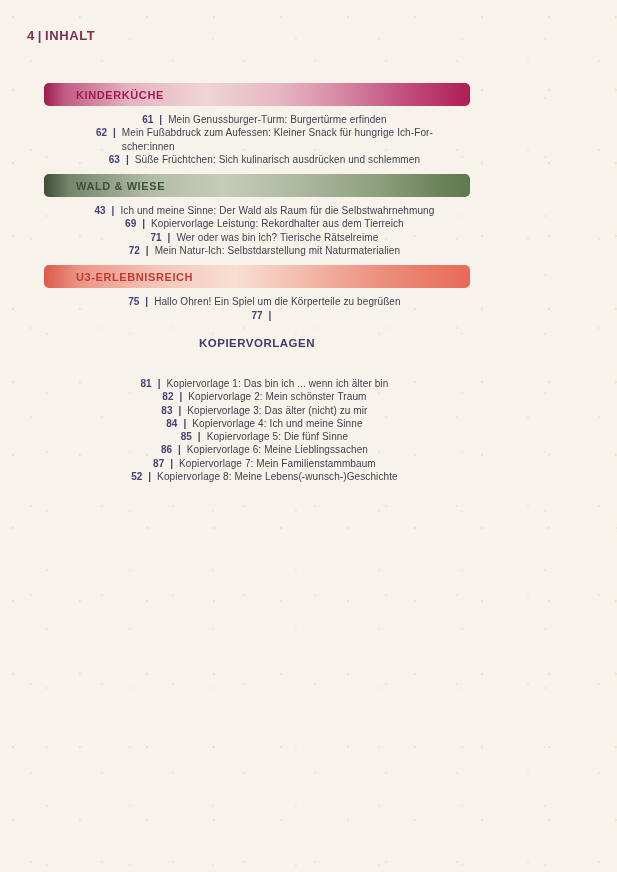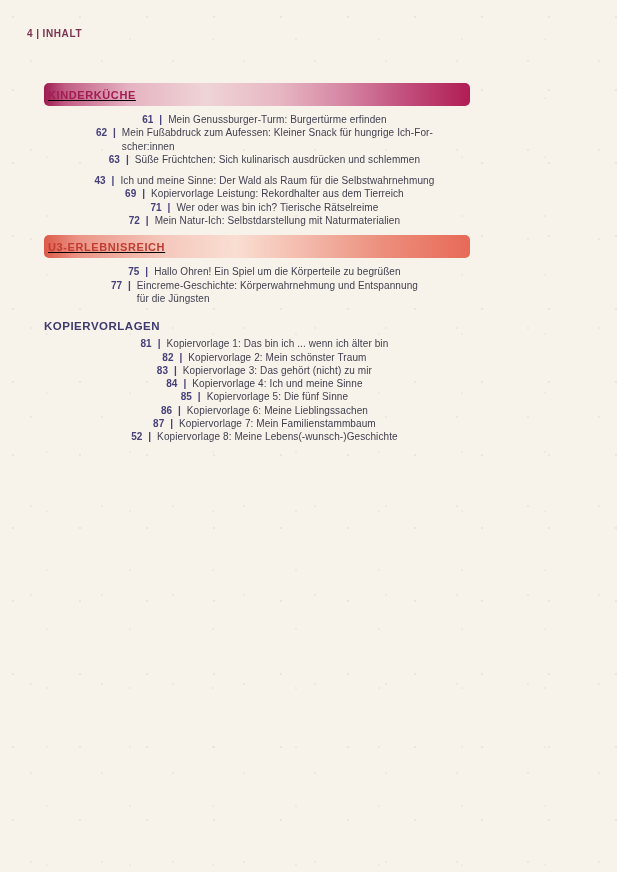--- a/index.html
+++ b/index.html
@@ -10,33 +10,32 @@
     background-color:var(--color-page_background,#f7f2ea);
     background-image:
       radial-gradient(circle at 13px 17px, rgba(150,130,110,0.12) 1px, transparent 1.5px),
       radial-gradient(circle at 47px 39px, rgba(150,130,110,0.08) 1px, transparent 1.5px),
       radial-gradient(circle at 31px 61px, rgba(150,130,110,0.09) 1px, transparent 1.5px);
     background-size: 67px 73px, 83px 59px, 71px 89px;
     overflow:hidden;
   }
   .page-header {
     position:absolute; left:27px; top:28px;
-    font-size:10px; font-weight:bold; letter-spacing:0.6px;
+    font-size:13px; font-weight:bold; letter-spacing:0.6px;
     color:var(--color-header_text,#7d3150);
   }
   .page-header .sep { margin:0 3px; }
   .content {
     position:absolute; left:44px; top:83px; width:426px;
   }
   .section { margin-bottom:8px; }
   .section-bar {
     height:23px; border-radius:5px;
     display:flex; align-items:center;
-    padding-left:4px;
-    text-decoration:underline;
+    padding-left:32px;
   }
   .section-bar .section-title {
     font-size:11px; font-weight:bold; letter-spacing:0.6px;
   }
   .entries { margin-top:7px; }
   .entry {
     display:flex; align-items:flex-start;
     padding-left:12px;
     font-size:10px; line-height:13.3px;
     color:var(--color-entry_text,#3f3e4e);
@@ -48,21 +47,21 @@
   }
   .entry .sep {
     flex:none; margin:0 6px;
     font-weight:bold; color:var(--color-entry_number,#46407a);
   }
   .entry .txt { white-space:pre-line; letter-spacing:0.1px; }
   .plain-heading {
     margin-top:14px; line-height:14px;
     font-size:11.5px; font-weight:bold; letter-spacing:0.5px;
   }
-  .plain-entries { margin-top:4px; }
+  .plain-entries { margin-top:27px; }
 </style>
 </head>
 <body>
 
 <div class="page-header">
   <span>4</span><span class="sep">|</span><span>INHALT</span>
 </div>
 
 <div class="content">
 
@@ -84,20 +83,23 @@
       </div>
       <div class="entry">
         <span class="num">63</span>
         <span class="sep">|</span>
         <span class="txt">Süße Früchtchen: Sich kulinarisch ausdrücken und schlemmen</span>
       </div>
     </div>
   </div>
 
   <div class="section">
+    <div class="section-bar" style="background: linear-gradient(90deg, rgb(61, 77, 54) 0%, rgb(117, 134, 106) 6%, rgb(179, 189, 166) 25%, rgb(199, 203, 185) 42%, rgb(173, 184, 158) 60%, rgb(143, 160, 126) 78%, rgb(109, 133, 94) 92%, rgb(93, 121, 80) 100%);">
+      <span class="section-title" style="color: rgb(63, 81, 56);">WALD &amp; WIESE</span>
+    </div>
     <div class="entries">
       <div class="entry">
         <span class="num">43</span>
         <span class="sep">|</span>
         <span class="txt">Ich und meine Sinne: Der Wald als Raum für die Selbstwahrnehmung</span>
       </div>
       <div class="entry">
         <span class="num">69</span>
         <span class="sep">|</span>
         <span class="txt">Kopiervorlage Leistung: Rekordhalter aus dem Tierreich</span>
@@ -121,43 +123,41 @@
     </div>
     <div class="entries">
       <div class="entry">
         <span class="num">75</span>
         <span class="sep">|</span>
         <span class="txt">Hallo Ohren! Ein Spiel um die Körperteile zu begrüßen</span>
       </div>
       <div class="entry">
         <span class="num">77</span>
         <span class="sep">|</span>
-        <span class="txt">Eincreme-Geschichte: Körperwahrnehmung und Entspannung
-für die Jüngsten</span>
       </div>
     </div>
   </div>
 
   <div class="section">
-    <div class="plain-heading" style="color: rgb(61, 58, 110);">KOPIERVORLAGEN</div>
+    <div class="plain-heading" style="color: rgb(61, 58, 110); text-align: center;">KOPIERVORLAGEN</div>
     <div class="entries plain-entries">
       <div class="entry">
         <span class="num">81</span>
         <span class="sep">|</span>
         <span class="txt">Kopiervorlage 1: Das bin ich ... wenn ich älter bin</span>
       </div>
       <div class="entry">
         <span class="num">82</span>
         <span class="sep">|</span>
         <span class="txt">Kopiervorlage 2: Mein schönster Traum</span>
       </div>
       <div class="entry">
         <span class="num">83</span>
         <span class="sep">|</span>
-        <span class="txt">Kopiervorlage 3: Das gehört (nicht) zu mir</span>
+        <span class="txt">Kopiervorlage 3: Das älter (nicht) zu mir</span>
       </div>
       <div class="entry">
         <span class="num">84</span>
         <span class="sep">|</span>
         <span class="txt">Kopiervorlage 4: Ich und meine Sinne</span>
       </div>
       <div class="entry">
         <span class="num">85</span>
         <span class="sep">|</span>
         <span class="txt">Kopiervorlage 5: Die fünf Sinne</span>

